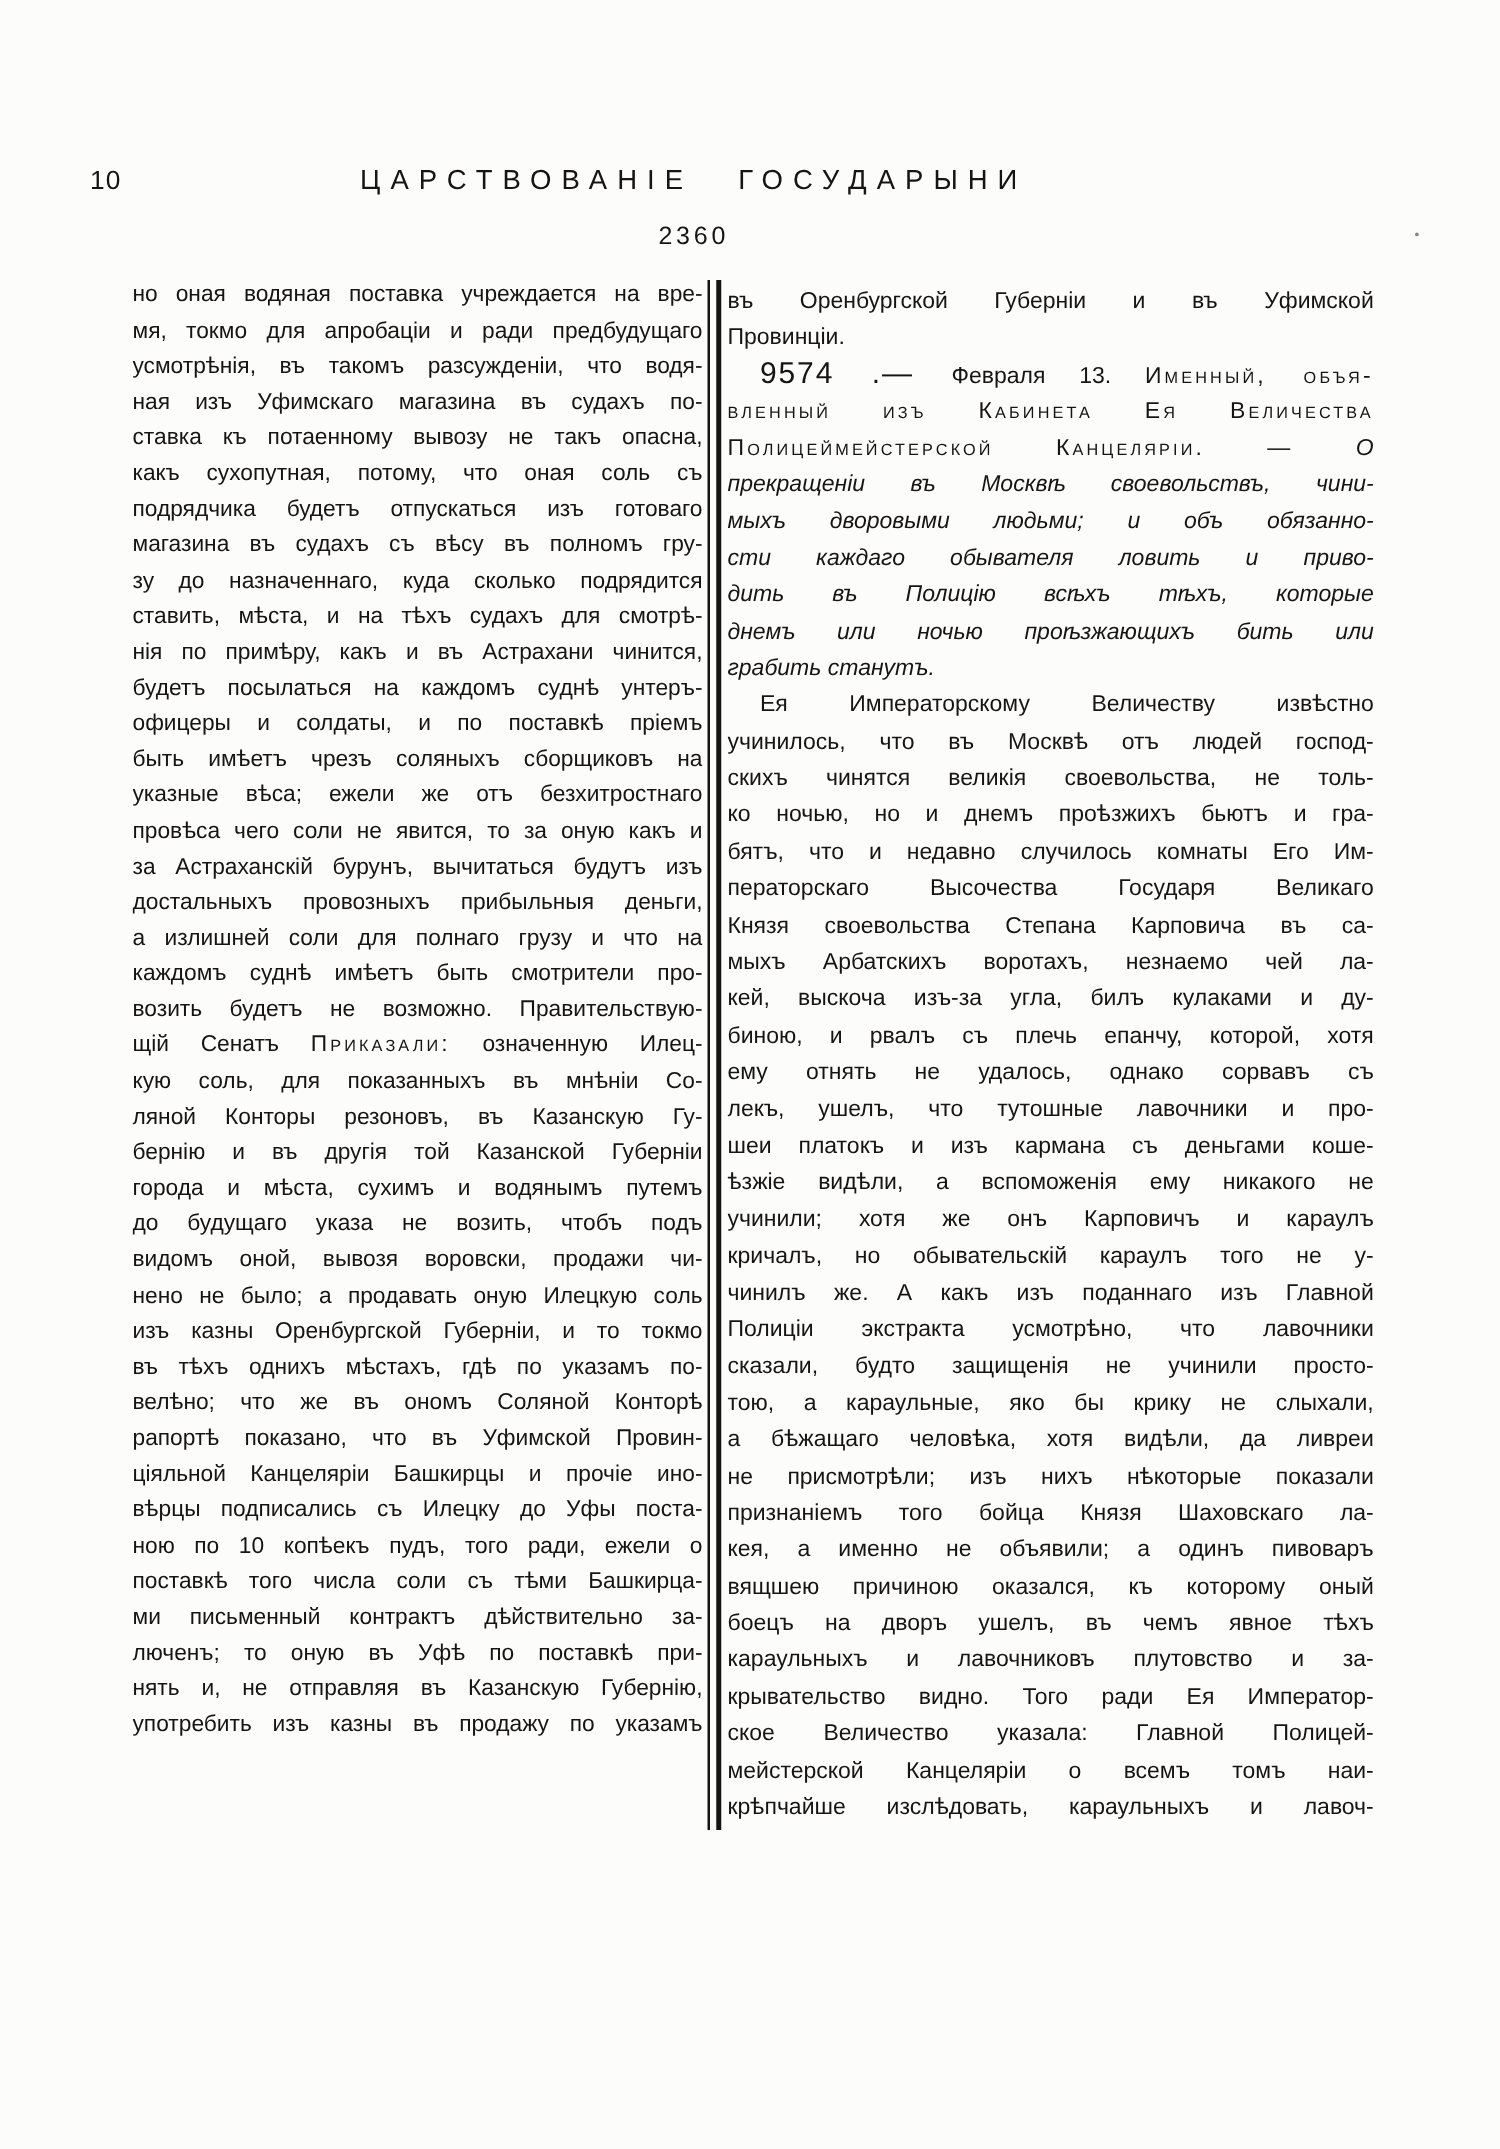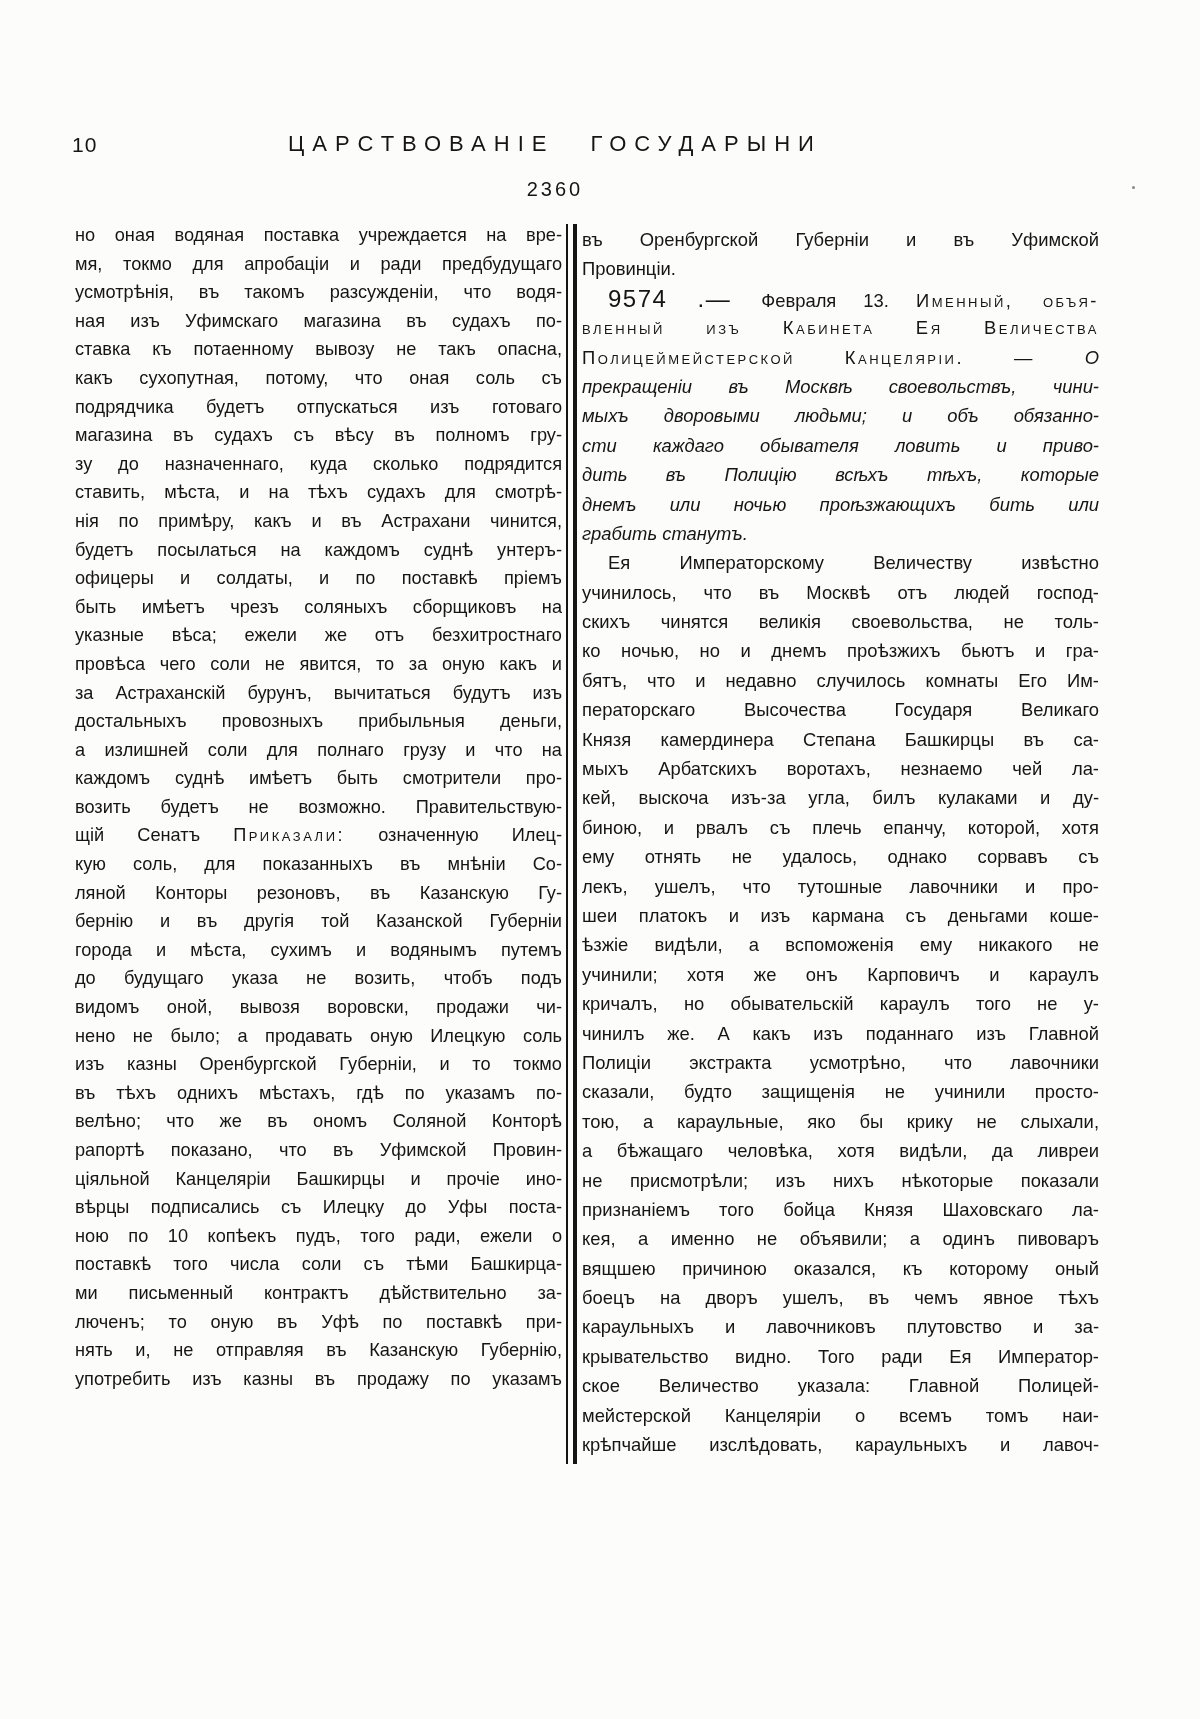--- a/index.html
+++ b/index.html
@@ -64,21 +64,21 @@
     font-size: 18.4px;
     line-height: 29.4px;
   }
   .line {
     text-align: justify;
     text-align-last: justify;
     text-justify: inter-word;
     overflow: hidden;
     white-space: nowrap;
   }
-  #col-left  .line { height: 28.6px; }
+  #col-left  .line { height: 28.6px; margin-left: 31px; }
   #col-right .line { height: 29.4px; }
   .line.end    { text-align-last: left; }
   .line.indent { text-indent: 26px; }
   .seg-n  { }
   .seg-i  { font-style: italic; }
   .seg-sc {
     font-variant: small-caps;
     letter-spacing: 2.5px;
   }
   .seg-num {
@@ -177,21 +177,21 @@
       <div class="line"><span class="seg-i">сти каждаго обывателя ловить и приво-</span></div>
       <div class="line"><span class="seg-i">дить въ Полицію всѣхъ тѣхъ, которые</span></div>
       <div class="line"><span class="seg-i">днемъ или ночью проѣзжающихъ бить или</span></div>
       <div class="line end"><span class="seg-i">грабить станутъ.</span></div>
       <div class="line indent"><span class="seg-n">Ея Императорскому Величеству извѣстно</span></div>
       <div class="line"><span class="seg-n">учинилось, что въ Москвѣ отъ людей господ-</span></div>
       <div class="line"><span class="seg-n">скихъ чинятся великія своевольства, не толь-</span></div>
       <div class="line"><span class="seg-n">ко ночью, но и днемъ проѣзжихъ бьютъ и гра-</span></div>
       <div class="line"><span class="seg-n">бятъ, что и недавно случилось комнаты Его Им-</span></div>
       <div class="line"><span class="seg-n">ператорскаго Высочества Государя Великаго</span></div>
-      <div class="line"><span class="seg-n">Князя камердинера Степана Башкирцы въ са-</span></div>
+      <div class="line"><span class="seg-n">Князя своевольства Степана Карповича въ са-</span></div>
       <div class="line"><span class="seg-n">мыхъ Арбатскихъ воротахъ, незнаемо чей ла-</span></div>
       <div class="line"><span class="seg-n">кей, выскоча изъ-за угла, билъ кулаками и ду-</span></div>
       <div class="line"><span class="seg-n">биною, и рвалъ съ плечь епанчу, которой, хотя</span></div>
       <div class="line"><span class="seg-n">ему отнять не удалось, однако сорвавъ съ</span></div>
       <div class="line"><span class="seg-n">лекъ, ушелъ, что тутошные лавочники и про-</span></div>
       <div class="line"><span class="seg-n">шеи платокъ и изъ кармана съ деньгами коше-</span></div>
       <div class="line"><span class="seg-n">ѣзжіе видѣли, а вспоможенія ему никакого не</span></div>
       <div class="line"><span class="seg-n">учинили; хотя же онъ Карповичъ и караулъ</span></div>
       <div class="line"><span class="seg-n">кричалъ, но обывательскій караулъ того не у-</span></div>
       <div class="line"><span class="seg-n">чинилъ же. А какъ изъ поданнаго изъ Главной</span></div>

